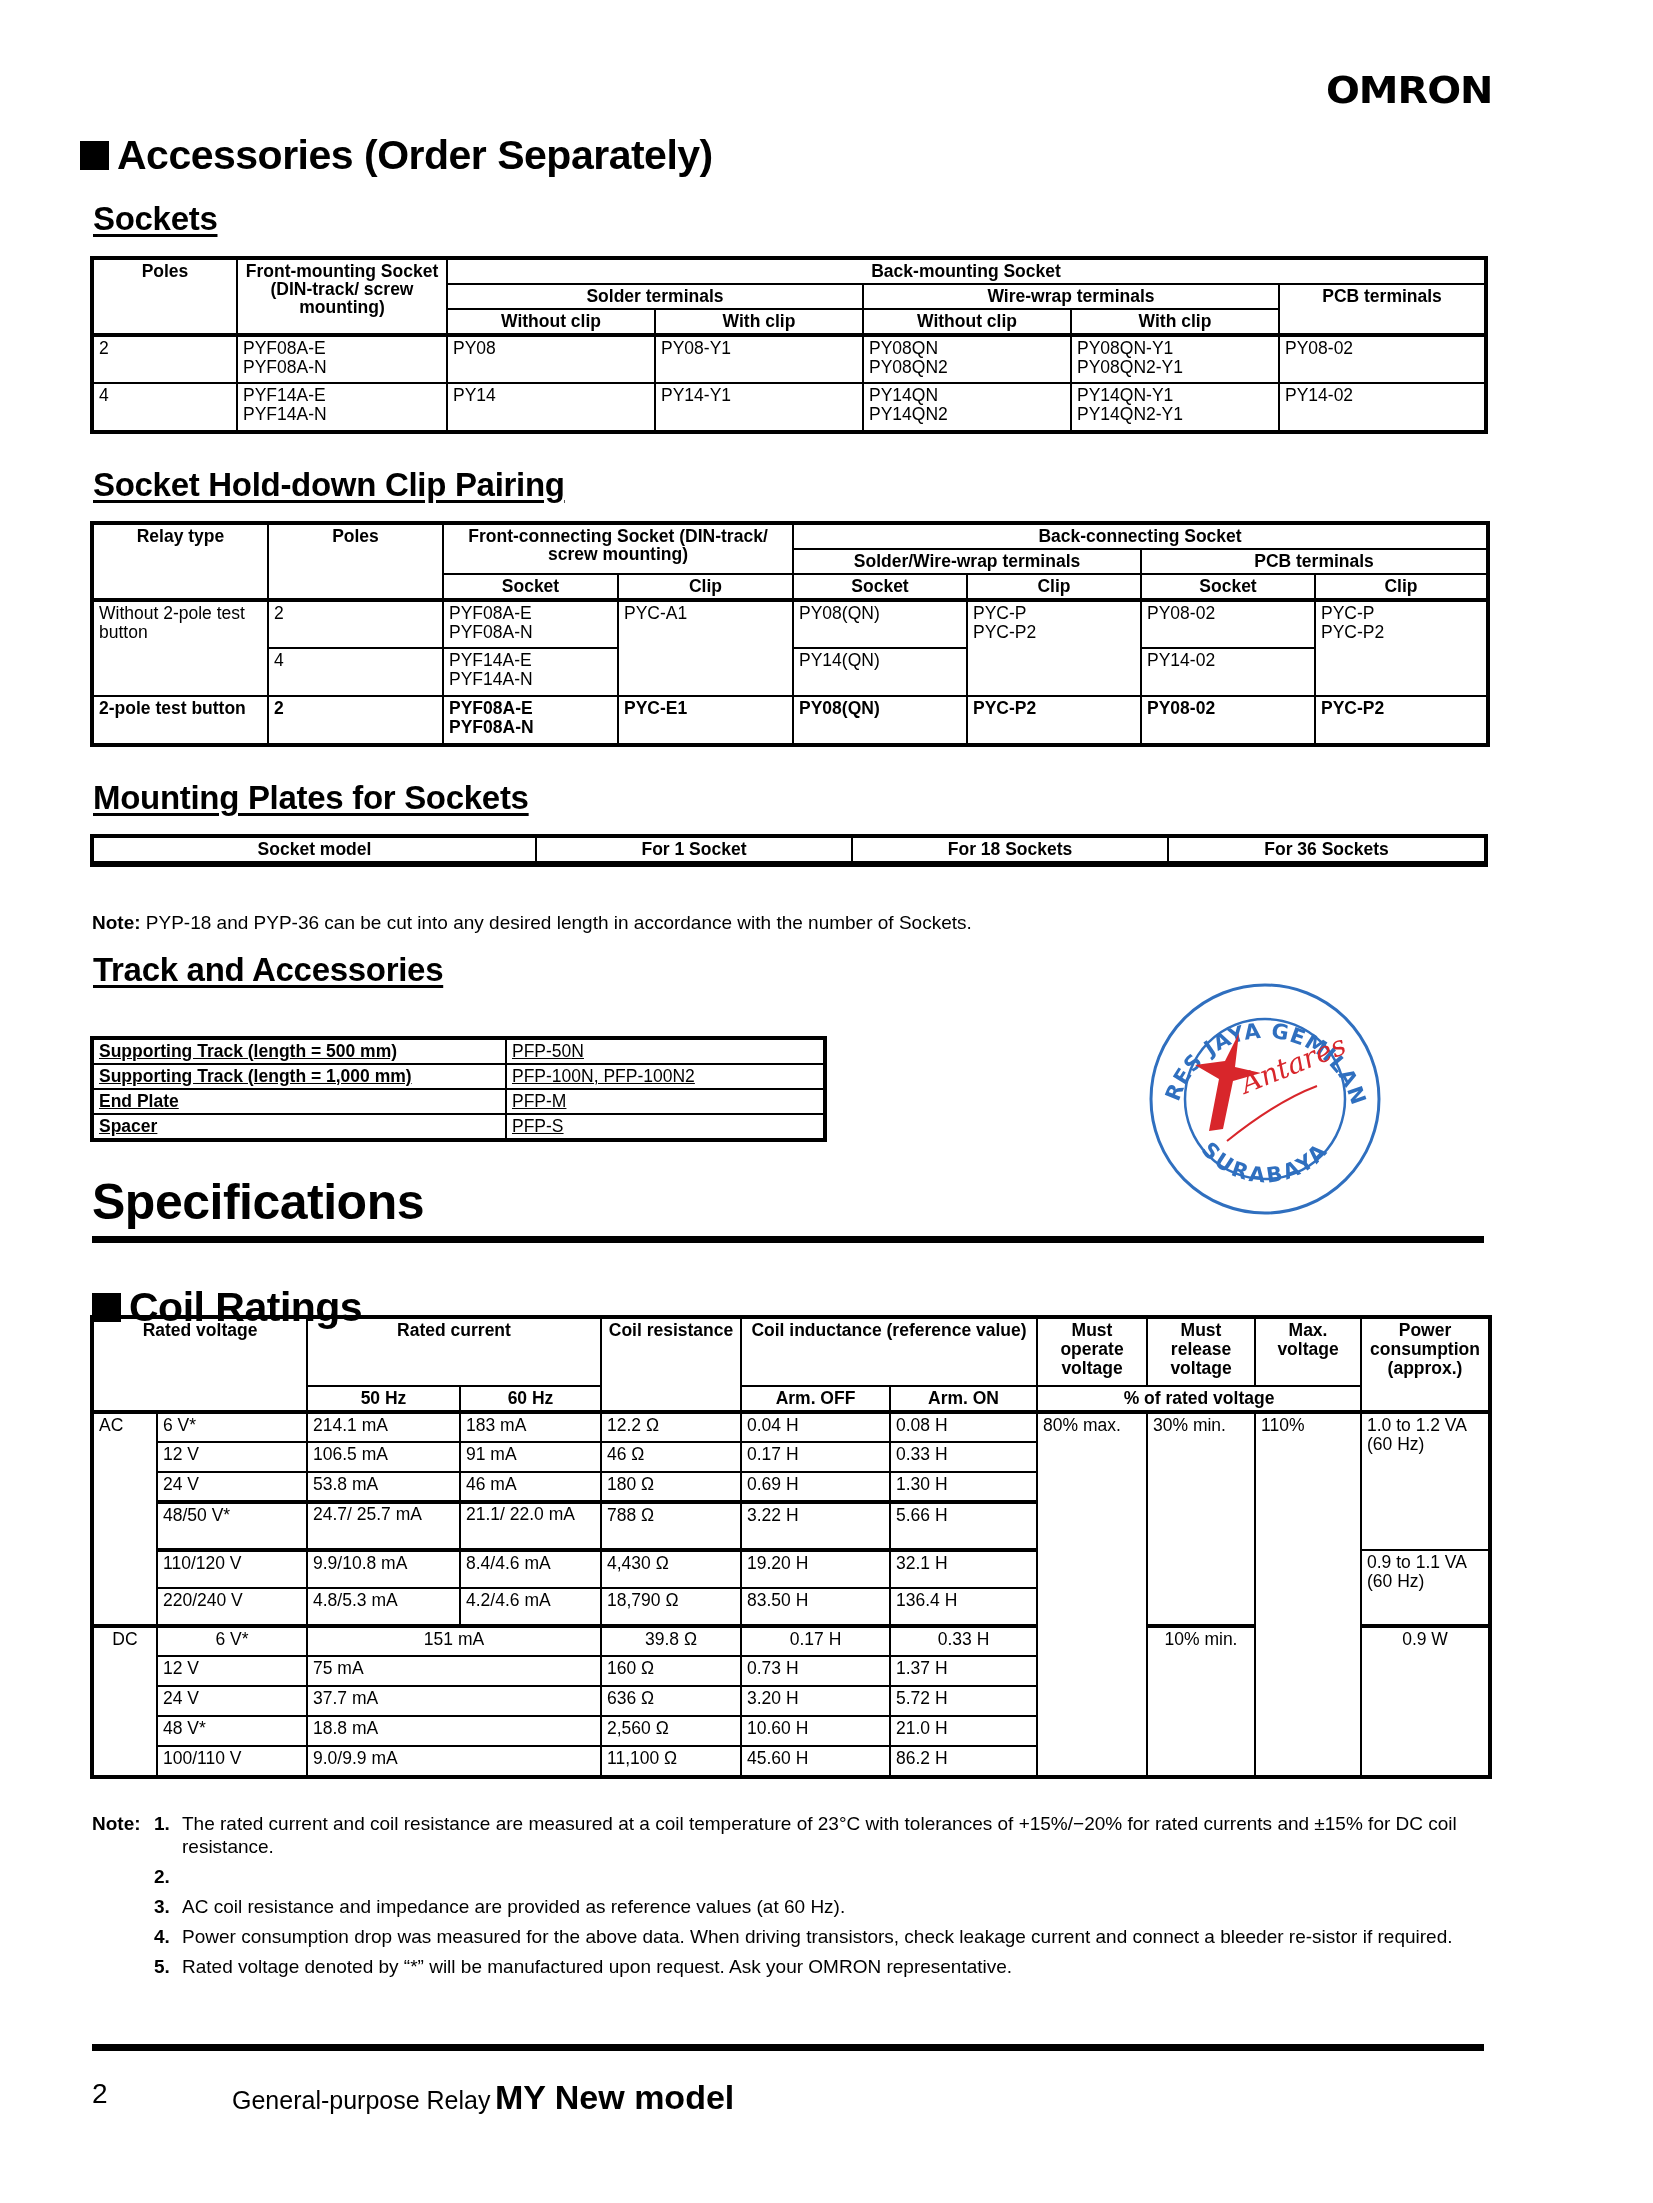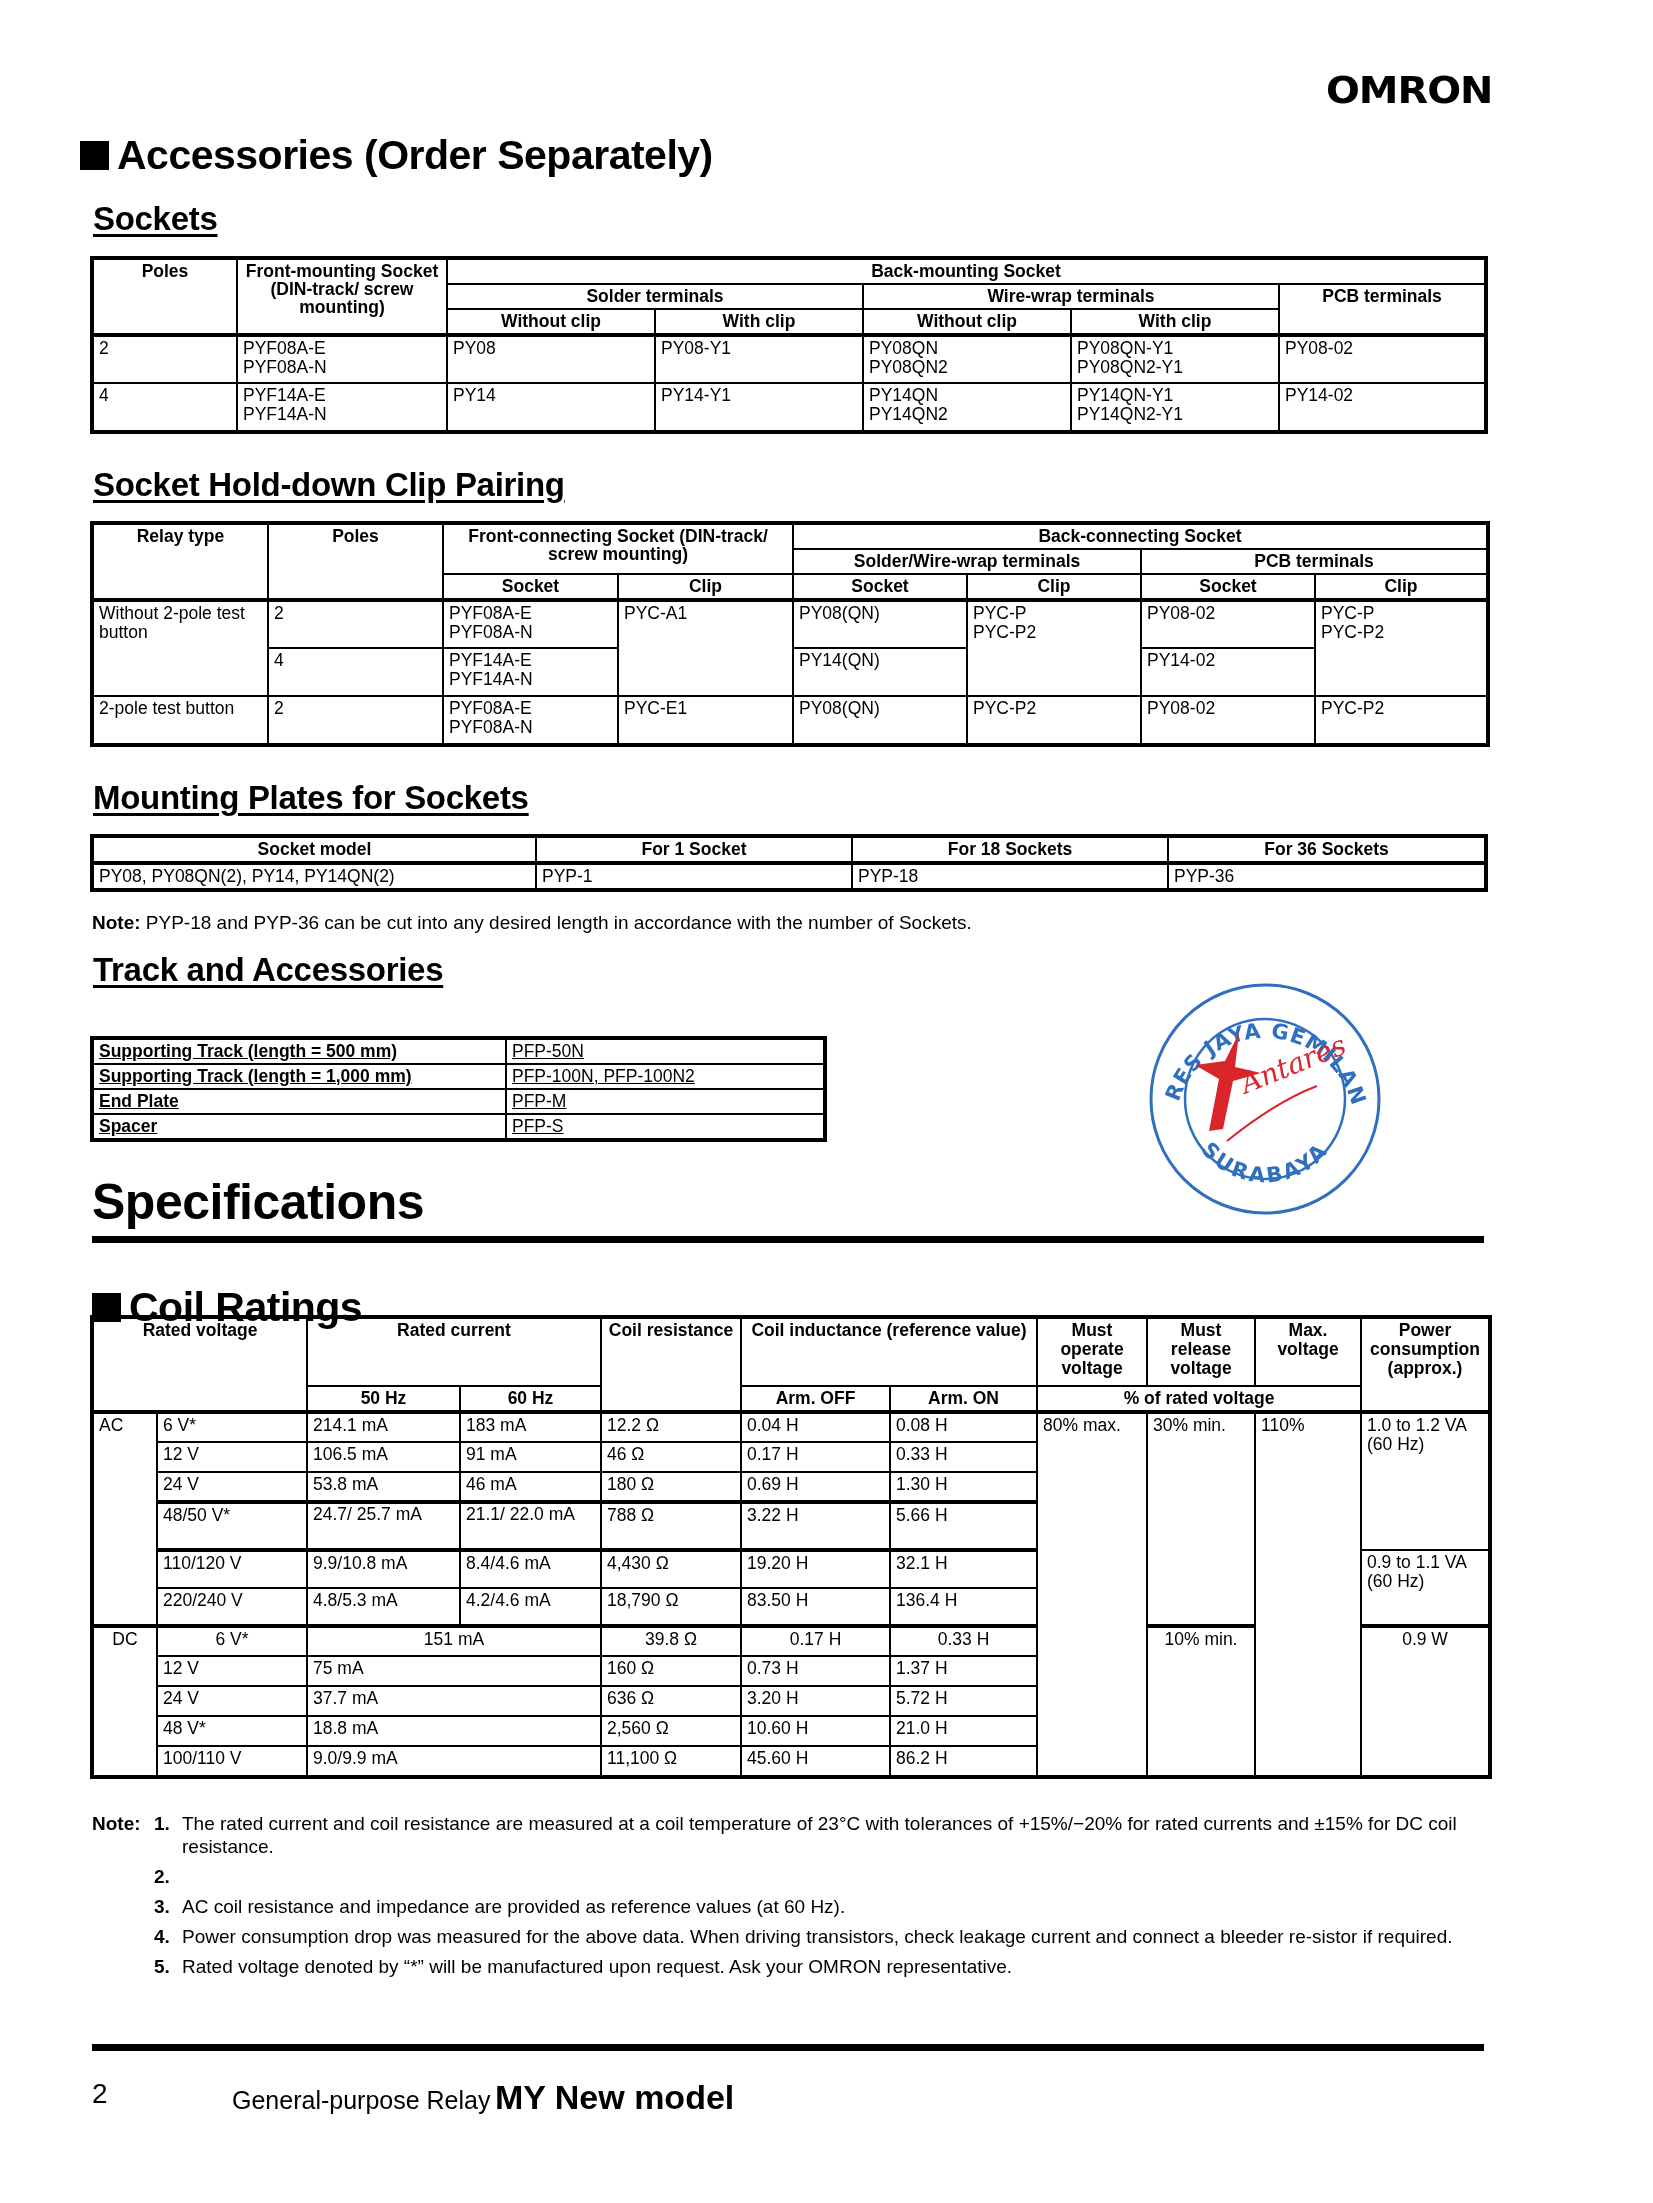--- a/index.html
+++ b/index.html
@@ -157,21 +157,21 @@
   </tr>
   <tr style="height:48px;">
     <td>4</td>
     <td>
           <div>PYF14A-E</div>
           <div>PYF14A-N</div>
         </td>
     <td>PY14(QN)</td>
     <td>PY14-02</td>
   </tr>
-  <tr style="height:48px;">
+  <tr style="height:48px;font-weight:bold;">
     <td>2-pole test button</td>
     <td>2</td>
     <td>
           <div>PYF08A-E</div>
           <div>PYF08A-N</div>
         </td>
     <td>PYC-E1</td>
     <td>PY08(QN)</td>
     <td>PYC-P2</td>
     <td>PY08-02</td>
@@ -188,26 +188,20 @@
       <col style="width:316px">
       <col style="width:316px">
       <col style="width:317px">
     </colgroup>
   <tbody>
       <tr>
     <th class="thick-b">Socket model</th>
     <th class="thick-b">For 1 Socket</th>
     <th class="thick-b">For 18 Sockets</th>
     <th class="thick-b">For 36 Sockets</th>
-  </tr>
-  <tr>
-    <td>PY08, PY08QN(2), PY14, PY14QN(2)</td>
-    <td>PYP-1</td>
-    <td>PYP-18</td>
-    <td>PYP-36</td>
   </tr>
 </tbody>
   </table>
 
 <div class="abs note" style="left:92px; top:911px;">
   <b>Note:</b>
   <span>PYP-18 and PYP-36 can be cut into any desired length in accordance with the number of Sockets.</span>
 </div>
 
 <div class="abs h2" style="left:93px; top:951px;">Track and Accessories</div>

